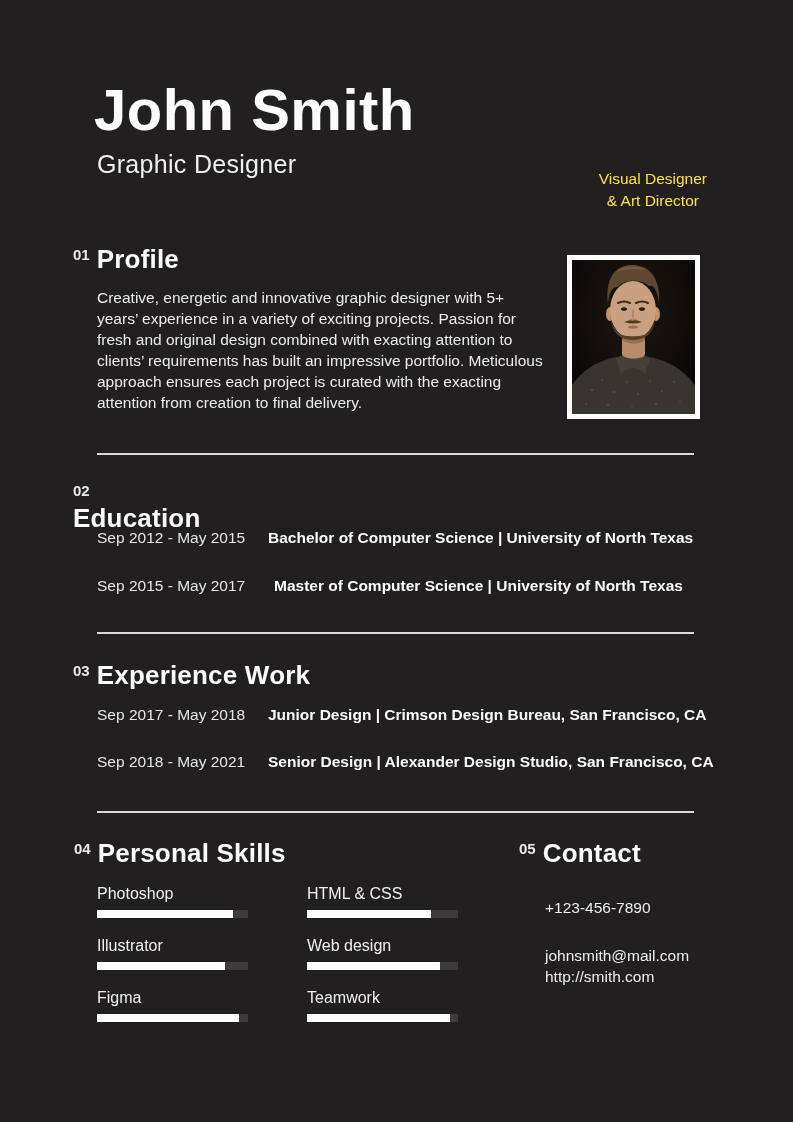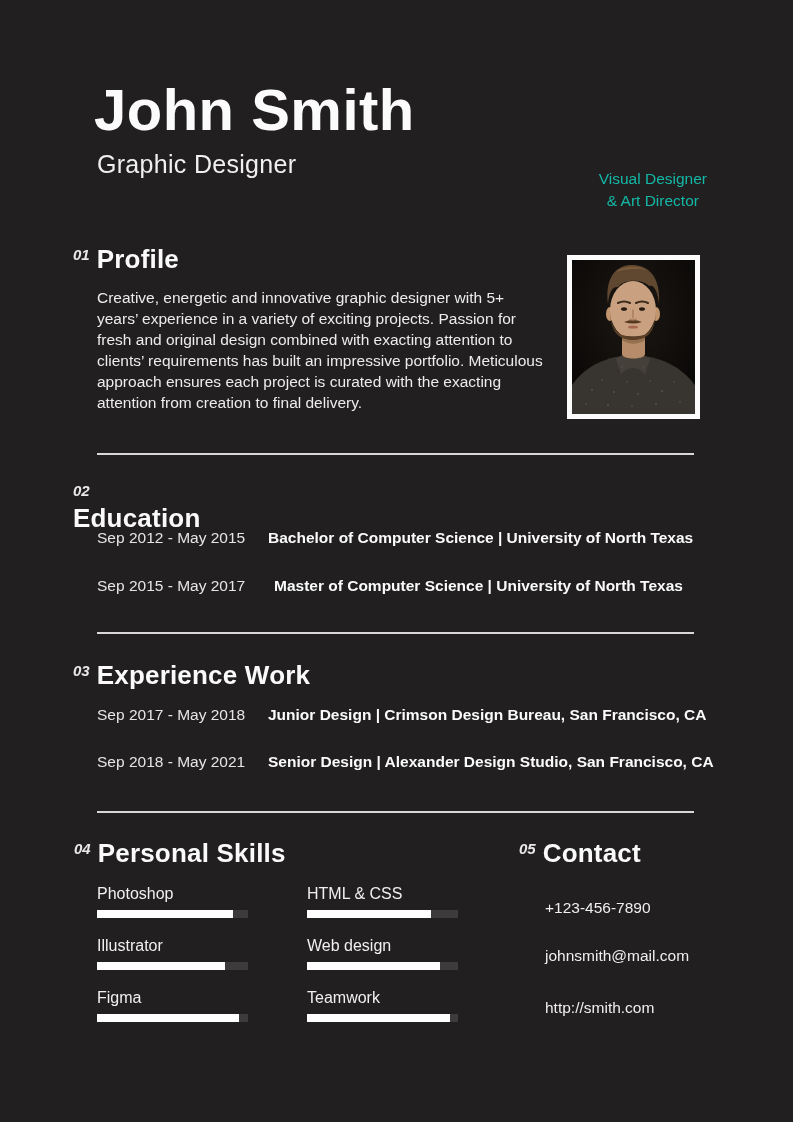--- a/index.html
+++ b/index.html
@@ -10,24 +10,24 @@
     background:#211f20;
     font-family:"Liberation Sans", sans-serif;
     color:#f2f2f2;
     overflow:hidden;
     padding-left:14px;
   }
   .abs{position:absolute;}
   
   .name{left:94px;top:80px;font-size:58px;font-weight:700;line-height:1.05;letter-spacing:.5px;color:#fbfbfb;}
   .role{left:97px;top:150px;font-size:25px;font-weight:400;color:#f0f0f0;letter-spacing:.3px;}
-  .tagline{top:168px;right:100px;font-size:15.5px;line-height:21.5px;text-align:center;color:#14b8a6;}
+  .tagline{top:168px;right:100px;font-size:15.5px;line-height:21.5px;text-align:center;color:#fde047;}
   
   .sec-head{display:flex;align-items:flex-start;gap:7px;}
-  .sec-num{font-size:15px;font-weight:600;color:#e9e9e9;line-height:1;margin-top:1px;font-style:italic;}
+  .sec-num{font-size:15px;font-weight:600;color:#e9e9e9;line-height:1;margin-top:1px;}
   .sec-title{font-size:26px;font-weight:700;line-height:1;margin:0;color:#fafafa;letter-spacing:.2px;}
   
   .profile-body{left:97px;top:288px;width:452px;font-size:15.5px;line-height:20.9px;color:#ececec;}
   
   .photo{left:567px;top:255px;width:133px;height:164px;box-sizing:border-box;border:5px solid #fcfcfc;background:#000;}
   .photo svg{display:block;width:100%;height:100%;}
   
   .divider{left:97px;width:597px;height:2px;background:#d8d8d8;}
   
   .t-row{left:97px;width:620px;display:flex;align-items:baseline;}
@@ -187,15 +187,15 @@
         <div class="bar-fill" style="width: 95%;"></div>
       </div>
   </div>
 
   <div class="abs sec-head" style="left:519px;top:840px;">
     <span class="sec-num">05</span>
     <h2 class="sec-title">Contact</h2>
   </div>
   <div class="abs contact-item" style="top:899px;">+123-456-7890</div>
   <div class="abs contact-item" style="top:947px;">johnsmith@mail.com</div>
-  <div class="abs contact-item" style="top:999px;">http://smith.com</div>
+  <div class="abs contact-item" style="top:968px;">http://smith.com</div>
 
 </div>
 
 </body></html>

